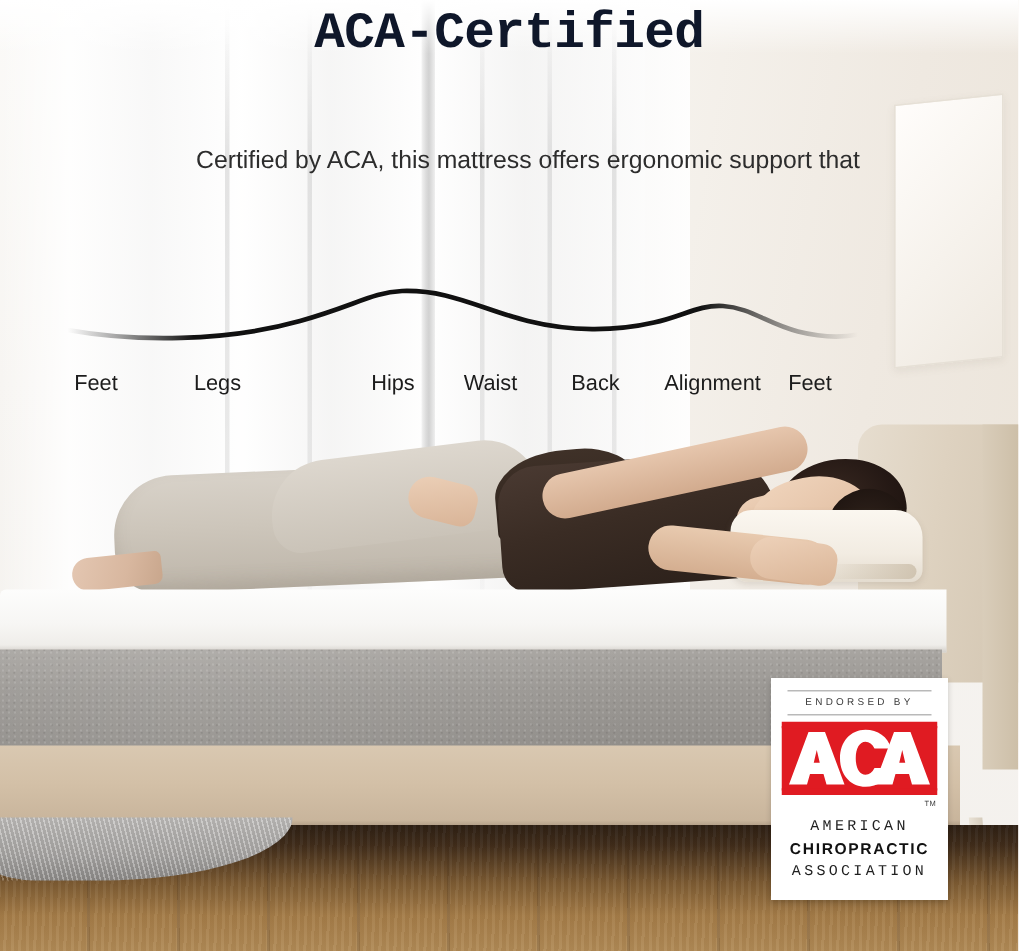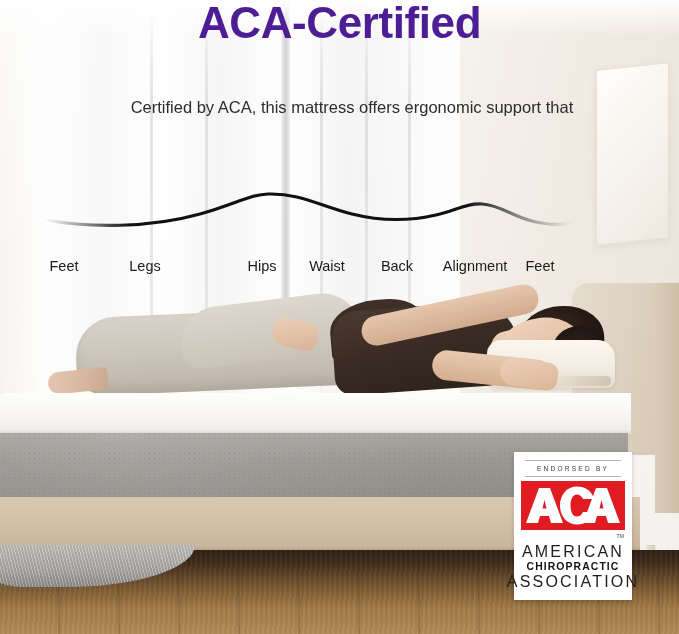--- a/index.html
+++ b/index.html
@@ -61,44 +61,45 @@
 
   
   .headline {
     position:absolute; left:0; top:0; width:679px;
     text-align:center;
     padding-top:2px;
     z-index:6;
   }
   .headline .l1, .headline .l2 {
     display:block;
-    font-size:44px;
+    font-size:34px;
     font-weight:bold;
-    color:#4c1d95;
+    color:#0f172a;
     letter-spacing:-0.4px;
     line-height:42px;
+    font-family:Liberation Mono, monospace;
   }
   .subhead {
     position:absolute; left:0; top:96px; width:679px;
     text-align:center; z-index:6;padding-left:25px;
   }
   .subhead span {
     display:block;
     font-size:16.5px;
     color:#2d2d2d;
     line-height:23px;
   }
 
   
   .spine-wrap {
     position:absolute; left:0; top:170px; width:679px; height:110px; z-index:6;
   }
   .spine-svg { position:absolute; left:0; top:0; }
   .spine-labels {
-    position:absolute; left:0; top:78px; width:679px; height:24px;margin-top:10px;
+    position:absolute; left:0; top:78px; width:679px; height:24px;
   }
   .spine-labels .lbl {
     position:absolute;
     font-size:14.5px;
     color:#1c1c1c;
     white-space:nowrap;
     transform:translateX(-50%);
   }
 
   
@@ -301,21 +302,21 @@
     position:relative;
     width:104px; height:52px;
     margin-top:4px;
   }
   .aca-tm {
     position:absolute; right:1px; bottom:-6px;
     font-size:5px; color:#3b3b3b; letter-spacing:.2px;
   }
   .badge-lines { margin-top:11px; text-align:center; }
   .badge-l1, .badge-l3 {
-    font-size:16px; letter-spacing:2.2px; color:#1f1f1f; line-height:15px;
+    font-size:10px; letter-spacing:2.2px; color:#1f1f1f; line-height:15px;font-family:Liberation Mono, monospace;
   }
   .badge-l2 {
     font-size:10.4px; letter-spacing:1.1px; color:#111; font-weight:bold; line-height:15px;text-align:center;
   }
 </style>
 </head>
 <body>
 
 <div id="stage">
 

